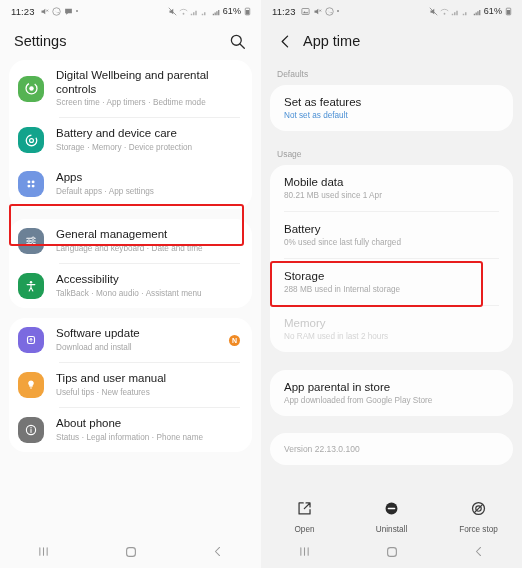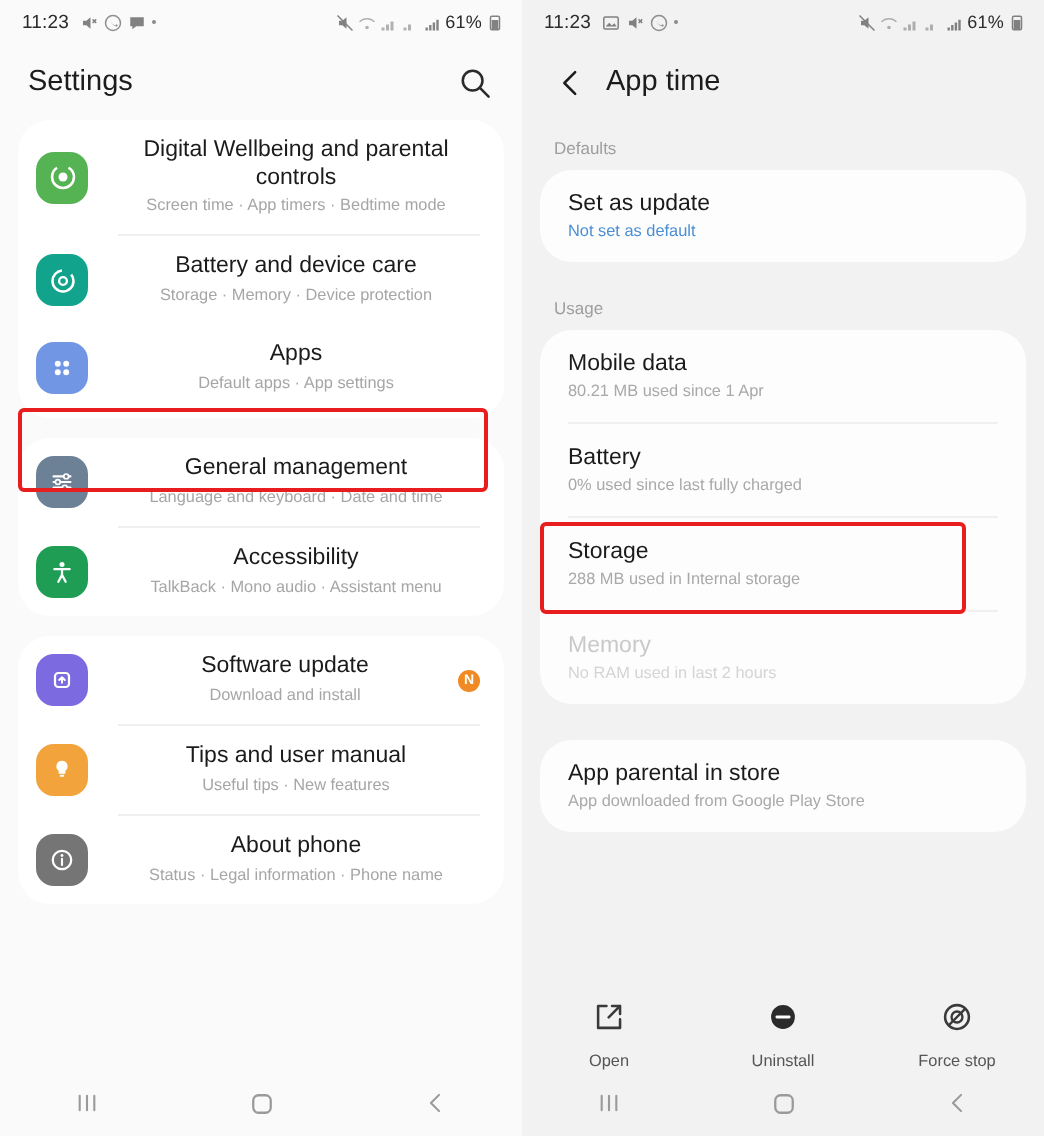--- a/index.html
+++ b/index.html
@@ -32,21 +32,21 @@
   .appbar-title { font-size:14.5px; color:#1c1c1c; }
   .appbar .spacer { flex:1; }
   .appbar-back { width:20px; height:20px; margin-right:8px; display:flex; align-items:center; justify-content:center; }
   .appbar-search { width:20px; height:20px; display:flex; align-items:center; justify-content:center; }
 
   
   .scroll { padding:0 9px; }
   .card {
     background:#ffffff; border-radius:16px; margin-bottom:10px; overflow:hidden;
   }
-  .row { display:flex; align-items:center; padding:9px 12px 9px 9px; position:relative;text-align:center; }
+  .row { display:flex; align-items:center; padding:9px 12px 9px 9px; position:relative; }
   .row-inner { flex:1; min-width:0; }
   .row-title { font-size:11.5px; color:#1b1b1b; line-height:13.5px; }
   .row-sub { font-size:8.2px; color:#a6a6a6; margin-top:2px; line-height:10px; }
   .divider { height:1px; background:#efefef; margin-left:50px; margin-right:12px; }
 
   .ico {
     width:26px; height:26px; border-radius:9px; flex:0 0 26px; margin-right:12px;
     display:flex; align-items:center; justify-content:center; color:#fff;
   }
   .badge-n {
@@ -369,21 +369,21 @@
           </svg>
       </span>
       <span class="appbar-title">App time</span>
     </div>
 
     <div>
 
       <div class="sec-label">Defaults</div>
       <div class="rcard">
         <div class="rrow">
-          <div class="rrow-title">Set as update</div>
+          <div class="rrow-title">Set as features</div>
           <div class="rrow-sub link">Not set as default</div>
         </div>
       </div>
 
       <div class="sec-label">Usage</div>
       <div class="rcard">
         <div class="rrow">
           <div class="rrow-title">Mobile data</div>
           <div class="rrow-sub">80.21 MB used since 1 Apr</div>
         </div>
@@ -406,20 +406,23 @@
 
       <div style="height:9px"></div>
       <div class="rcard">
         <div class="rrow">
           <div class="rrow-title">App parental in store</div>
           <div class="rrow-sub">App downloaded from Google Play Store</div>
         </div>
       </div>
 
       <div style="height:8px"></div>
+      <div class="rcard">
+        <div class="version">Version 22.13.0.100</div>
+      </div>
     </div>
 
     <div class="hl" style="left:9px; top:261px; width:213px; height:46px;"></div>
 
     <div class="actions">
       <div class="action">
         <span>
           <svg width="17" height="17" viewBox="0 0 20 20">
               <path d="M8.5 3.5H3.6v12.9h12.9v-5" fill="none" stroke="#3a3a3a" stroke-width="1.5" stroke-linecap="round" stroke-linejoin="round"></path>
               <path d="M11.8 3.5h4.7v4.7M16.5 3.5L9.8 10.2" fill="none" stroke="#3a3a3a" stroke-width="1.5" stroke-linecap="round" stroke-linejoin="round"></path>

